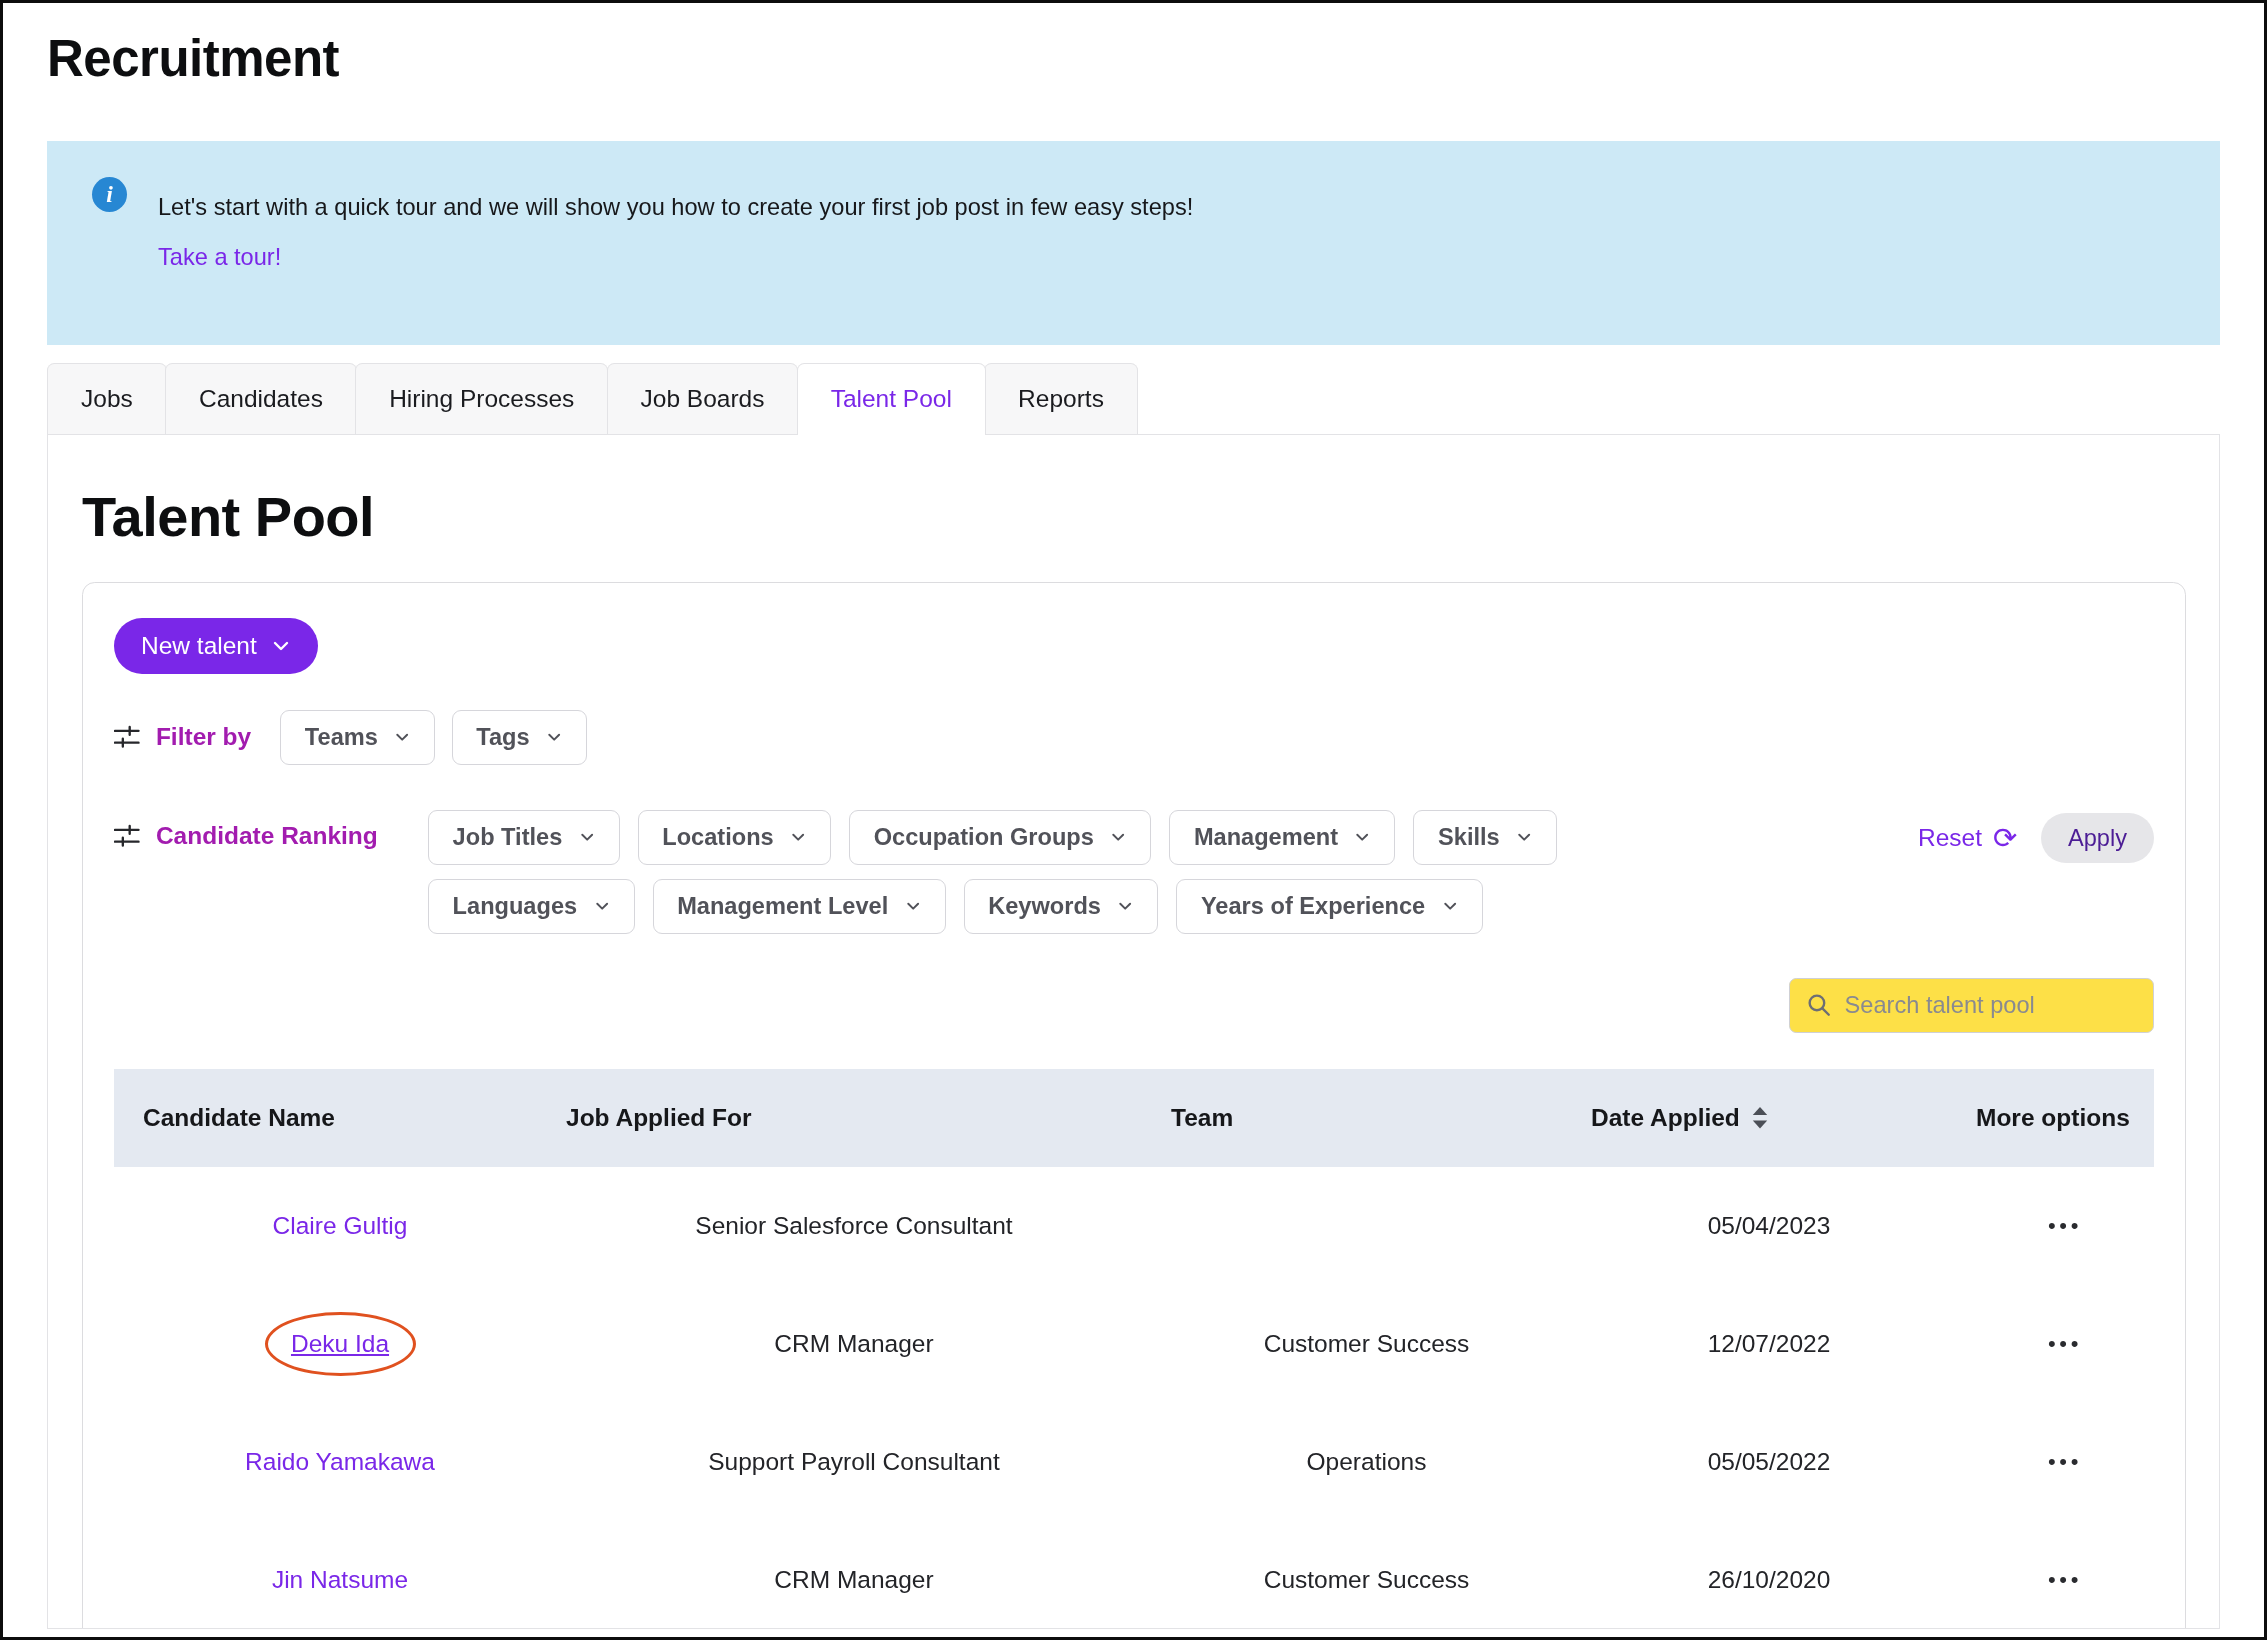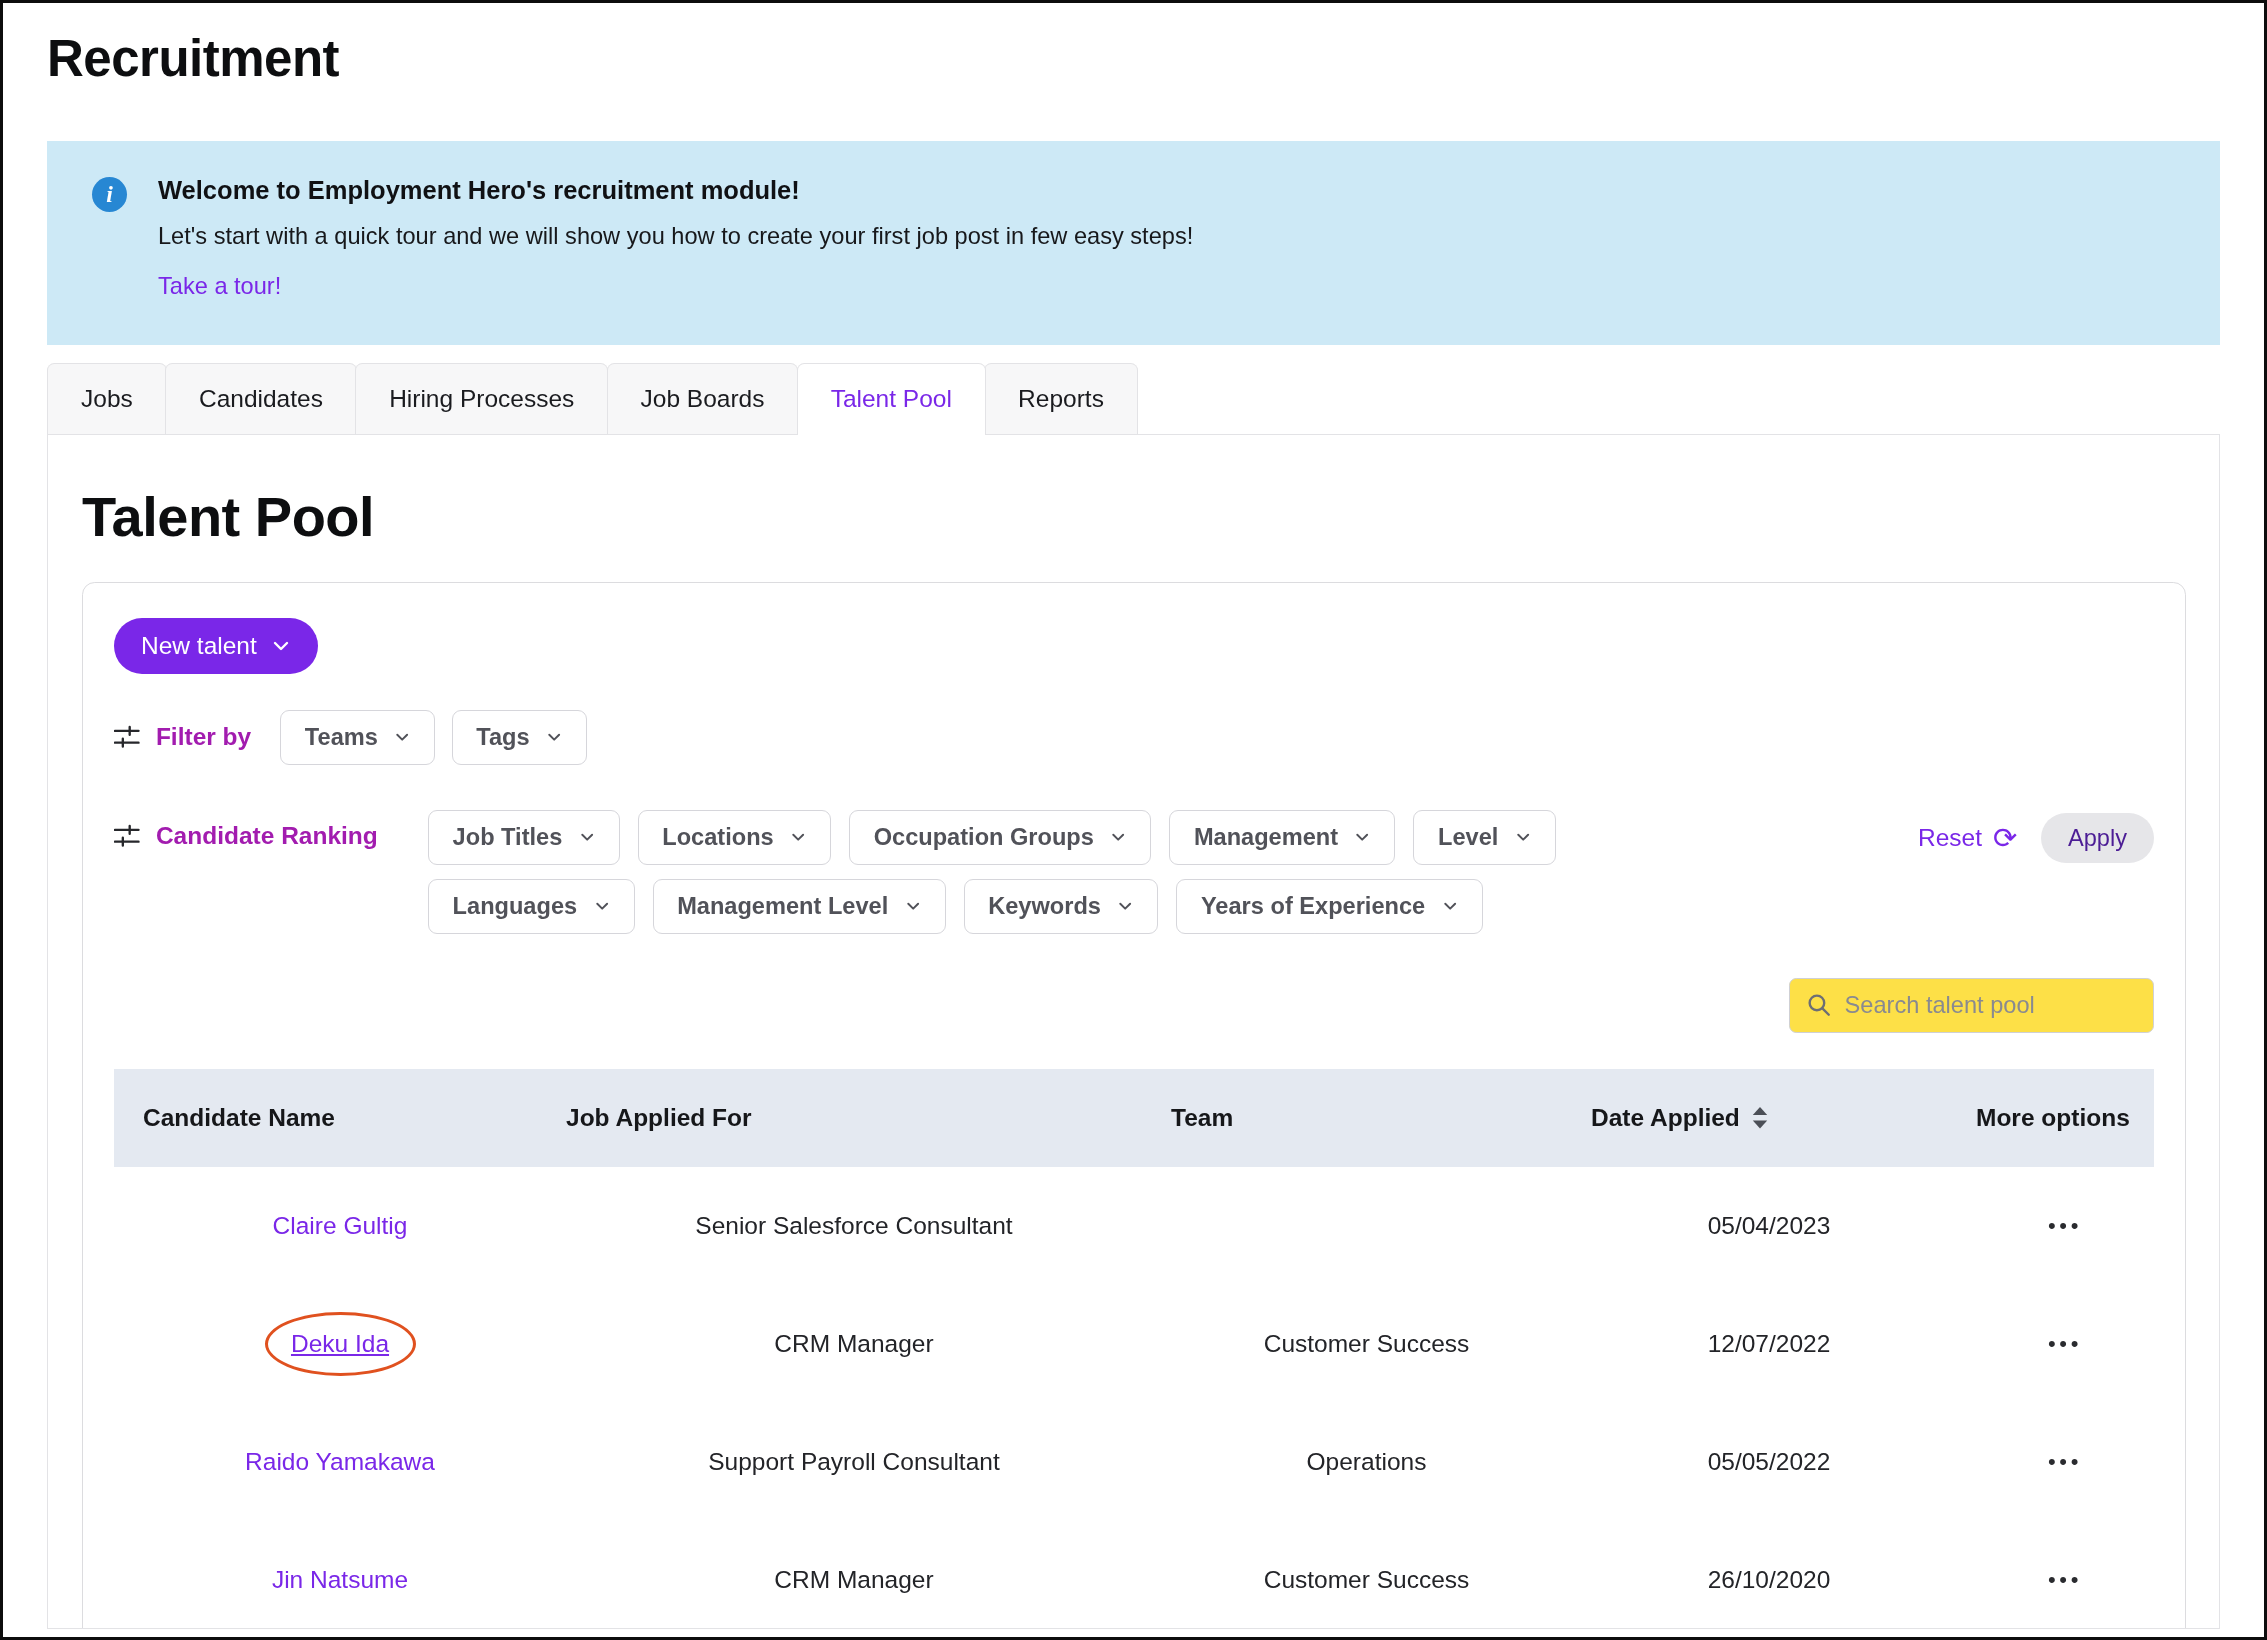--- a/index.html
+++ b/index.html
@@ -85,21 +85,20 @@
 </head>
 <body>
 
 <header class="app-header">
   <h1 class="app-title">Recruitment</h1>
 </header>
 
 <section class="banner">
   <div class="info-icon">i</div>
   <div>
-    <div class="banner-title">Welcome to Employment Hero's recruitment module!</div>
     <div class="banner-body">Let's start with a quick tour and we will show you how to create your first job post in few easy steps!</div>
     <a class="banner-link">Take a tour!</a>
   </div>
 </section>
 
 <nav class="tabs">
   <div class="tab">Jobs</div>
   <div class="tab">Candidates</div>
   <div class="tab">Hiring Processes</div>
   <div class="tab">Job Boards</div>
@@ -167,21 +166,21 @@
               <path d="M4 7l6 6 6-6" stroke="#515259" stroke-width="2.4" stroke-linecap="round" stroke-linejoin="round"></path>
             </svg>
         </button>
         <button class="dd">
           <span>Management</span>
           <svg class="chev" viewBox="0 0 20 20" fill="none">
               <path d="M4 7l6 6 6-6" stroke="#515259" stroke-width="2.4" stroke-linecap="round" stroke-linejoin="round"></path>
             </svg>
         </button>
         <button class="dd">
-          <span>Level</span>
+          <span>Skills</span>
           <svg class="chev" viewBox="0 0 20 20" fill="none">
               <path d="M4 7l6 6 6-6" stroke="#515259" stroke-width="2.4" stroke-linecap="round" stroke-linejoin="round"></path>
             </svg>
         </button>
         <button class="dd">
           <span>Languages</span>
           <svg class="chev" viewBox="0 0 20 20" fill="none">
               <path d="M4 7l6 6 6-6" stroke="#515259" stroke-width="2.4" stroke-linecap="round" stroke-linejoin="round"></path>
             </svg>
         </button>

